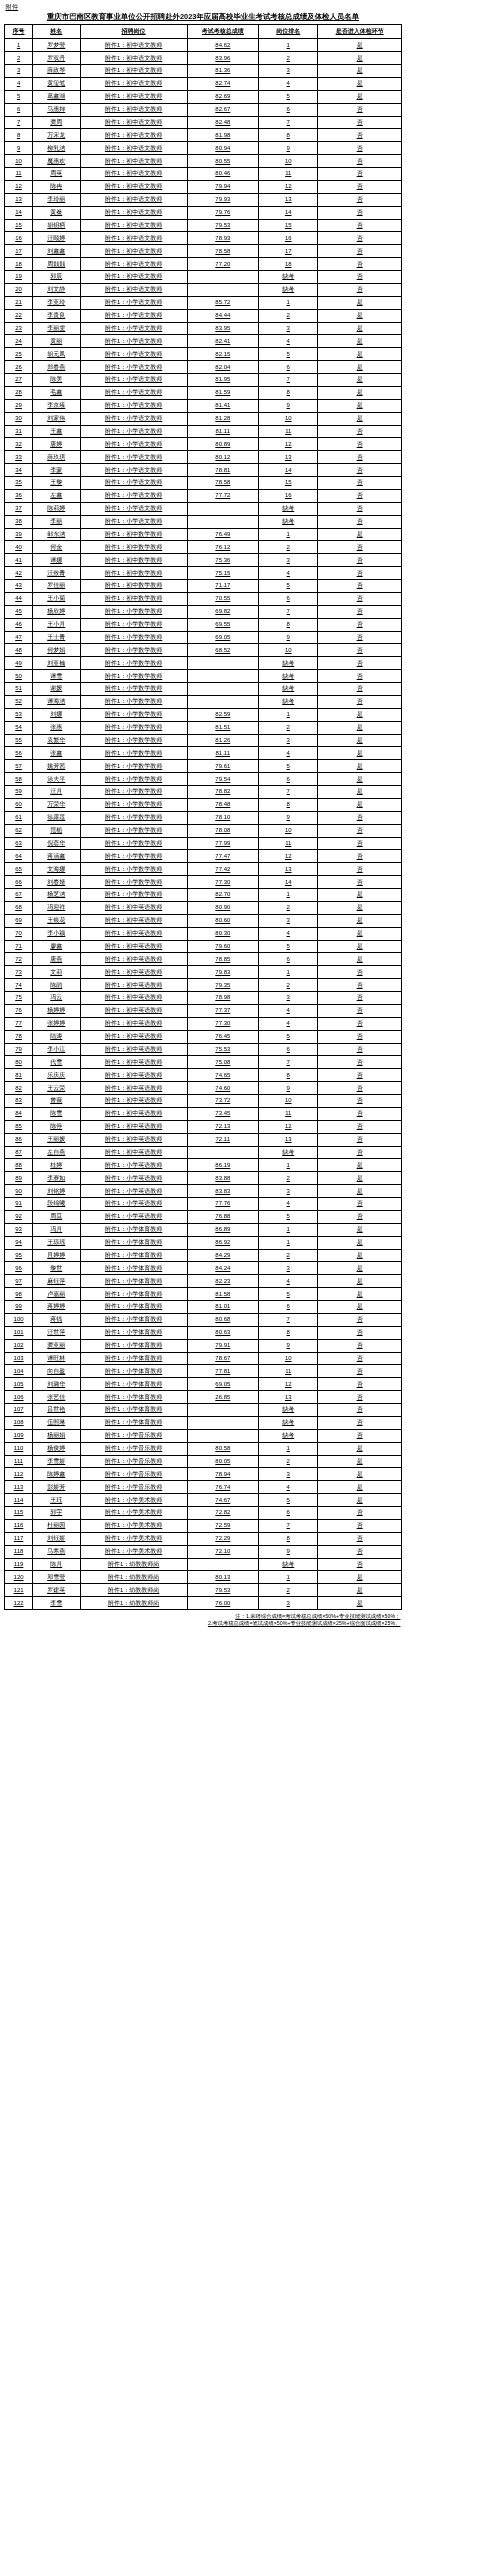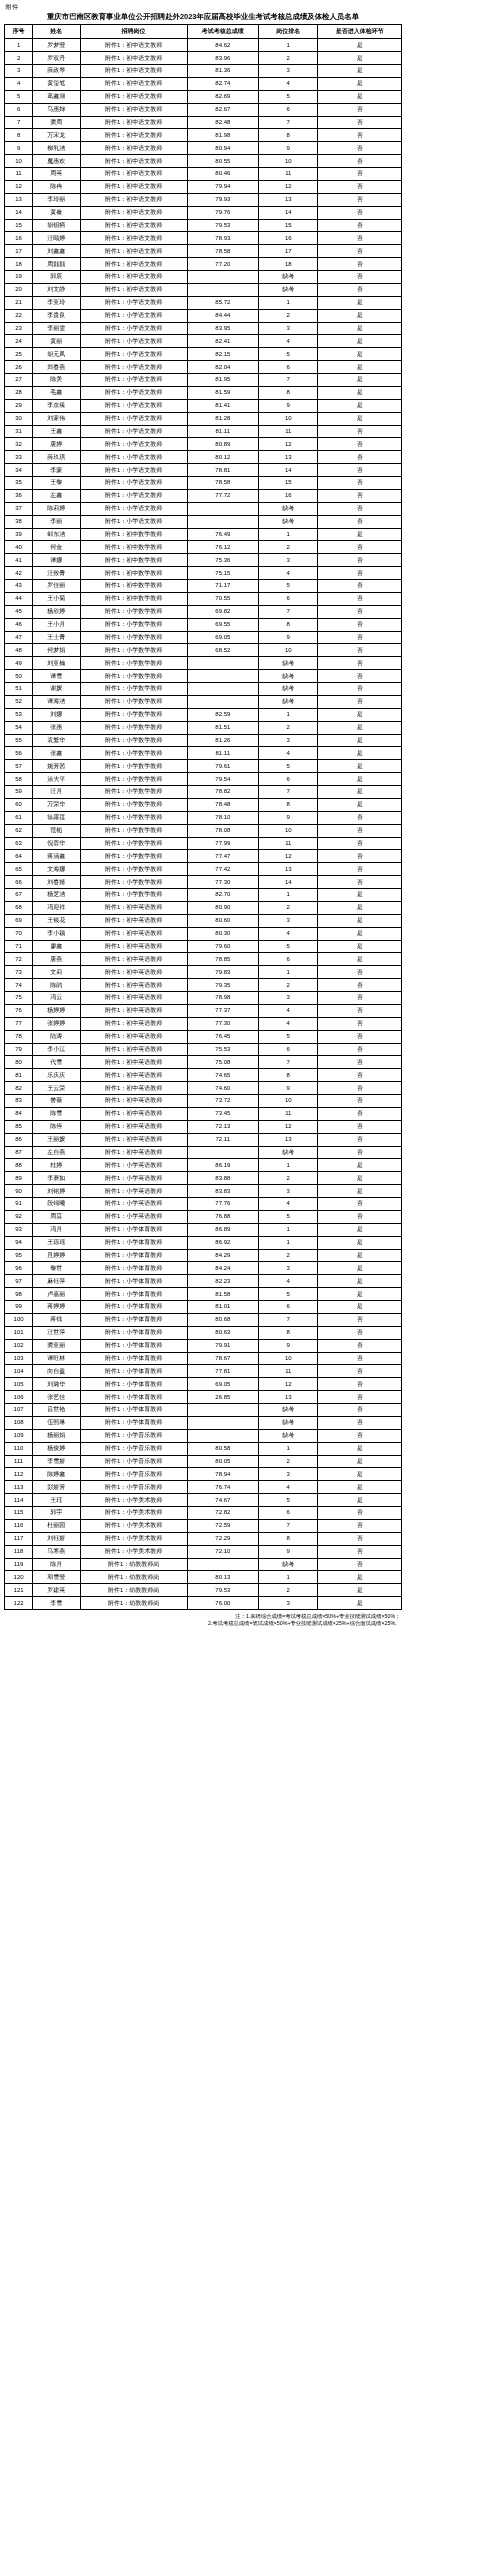--- a/index.html
+++ b/index.html
@@ -9,20 +9,21 @@
   }
   body {
     width: 485px;
     font-family: "Liberation Sans", sans-serif;
     color: #000;
   }
   .page {
     width: 406px;
     box-sizing: border-box;
     padding: 2.8px 4.2px 5.6px 4.2px;
+    text-decoration: underline;
   }
   .attachment {
     font-size: 6.3px;
     line-height: 8.4px;
     margin: 0 0 0.7px 1.4px;
   }
   .doc-title {
     font-size: 7.4px;
     font-weight: bold;
     text-align: center;

